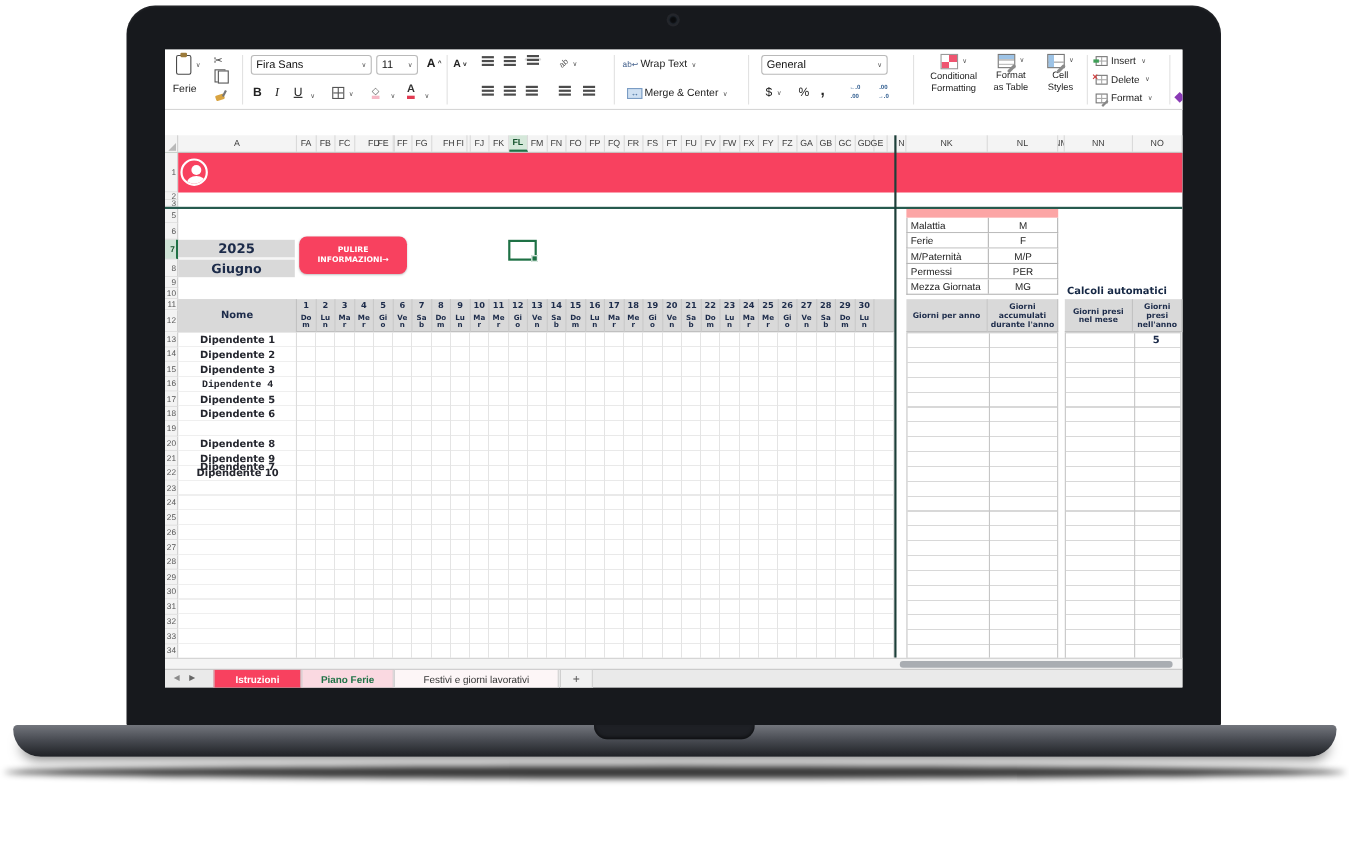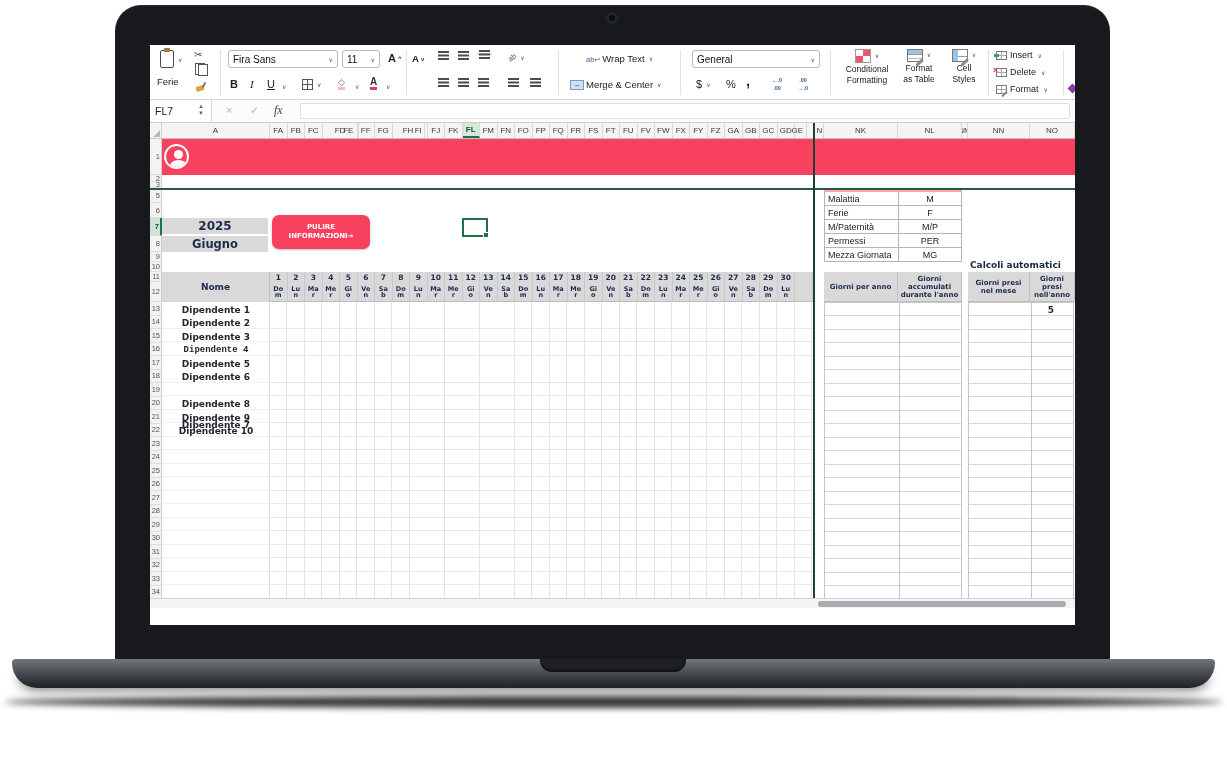--- a/index.html
+++ b/index.html
@@ -102,21 +102,21 @@
   .vsplit{position:absolute;left:663px;top:78px;width:2px;height:475px;background:#1d3f39;}
   .yearcell,.monthcell{position:absolute;left:12px;width:106px;background:#d9d9d9;color:#1c2b4a;
         font-family:"DejaVu Sans",sans-serif;font-weight:bold;display:flex;align-items:center;justify-content:center;}
   .yearcell{top:173px;height:16.5px;font-size:12px;border-bottom:1.5px solid #fff;}
   .monthcell{top:191px;height:16px;font-size:11.5px;}
   .clearbtn{position:absolute;left:122px;top:170px;width:98px;height:34px;border-radius:7px;background:var(--pink,#F8415F);
             display:flex;flex-direction:column;align-items:center;justify-content:center;color:#fff;
             font-family:"DejaVu Sans",sans-serif;font-weight:bold;font-size:7px;line-height:9px;box-shadow:0 1px 2px rgba(0,0,0,.25);}
   .selcell{position:absolute;left:312px;top:173px;width:26px;height:19px;border:2px solid #1e7145;background:#fff;}
   .selcell::after{content:"";position:absolute;right:-3px;bottom:-3px;width:4px;height:4px;background:#1e7145;border:1px solid #fff;}
-  .legend{position:absolute;left:674px;top:145px;width:138px;border-top:2px solid #fca5a5;}
+  .legend{position:absolute;left:674px;top:145px;width:138px;border-top:8px solid #fca5a5;}
   .legrow{display:flex;height:14px;border:1px solid #b5b5b5;border-top:none;background:#fff;}
   .legrow .l{width:74px;border-right:1px solid #b5b5b5;font-size:9px;color:#222;display:flex;align-items:center;padding-left:3px;}
   .legrow .v{width:62px;font-size:9px;color:#222;display:flex;align-items:center;justify-content:center;}
   .calctitle{position:absolute;left:820px;top:215px;width:110px;font-family:"DejaVu Sans",sans-serif;
              font-weight:bold;font-size:9px;color:#152744;}
   .dayband{position:absolute;left:12px;top:227px;width:651px;height:30px;background:#d9d9d9;border-bottom:1px solid #bdbdbd;}
   .nomecell{position:absolute;left:12px;top:227px;width:108px;height:30px;display:flex;align-items:center;justify-content:center;
             background:#d9d9d9;border-right:1px solid #c2c2c2;color:#1c2b4a;font-family:"DejaVu Sans",sans-serif;font-weight:bold;font-size:9px;}
   .daynum,.dayname{position:absolute;display:flex;align-items:center;justify-content:center;color:#1c2b4a;
             font-family:"DejaVu Sans",sans-serif;font-weight:bold;border-right:1px solid #c9c9c9;}
@@ -221,33 +221,33 @@
           <span class="bars"></span>
         </div>
       <div class="iconbtn" style="left:358px;top:37px;">
           <span class="bars"></span>
         </div>
       <div class="iconbtn" style="left:380px;top:37px;">
           <span class="bars"></span>
         </div>
       <div class="vdiv" style="left:408px;"></div>
 
-      <div class="iconbtn" style="left:436px;top:8px;">
+      <div class="iconbtn" style="left:416px;top:8px;">
         <span class="ic-wrap"></span>
         <span class="rlab">Wrap Text</span>
         <span class="car">∨</span>
       </div>
       <div class="iconbtn" style="left:420px;top:34px;">
         <span class="ic-merge"></span>
         <span class="rlab">Merge &amp; Center</span>
         <span class="car">∨</span>
       </div>
       <div class="vdiv" style="left:530px;"></div>
 
-      <div class="combo" style="left:542px;top:5px;width:128px;">
+      <div class="combo" style="left:542px;top:5px;width:115px;">
         <span>General</span>
         <span class="car">∨</span>
       </div>
       <div class="iconbtn" style="left:546px;top:33px;font-size:11px;">
           <span>$</span>
           <span class="car">∨</span>
         </div>
       <div class="iconbtn" style="left:576px;top:33px;font-size:11px;">%</div>
       <div class="iconbtn" style="left:596px;top:28px;font-size:14px;font-weight:bold;">,</div>
       <div class="iconbtn dec" style="left:622px;top:33px;">
@@ -298,33 +298,20 @@
       </div>
       <div class="cellsrow" style="left:846px;top:39px;">
         <span class="ic-grid fmt"></span>
           <span>Format</span>
           <span class="car">∨</span>
       </div>
       <div class="vdiv" style="left:913px;"></div>
       <div class="sliver-purple"></div>
     </div>
 
-    <div class="fbar">
-      <div class="namebox">
-          <span>FL7</span>
-        </div>
-      <div class="spin">
-          <span>▲</span>
-          <span>▼</span>
-        </div>
-      <div class="fbtn" style="left:76px;">×</div>
-      <div class="fbtn" style="left:100px;">✓</div>
-      <div class="fbtn fx" style="left:124px;top:3px;">fx</div>
-      <div class="finput"><span></span></div>
-    </div>
 
     <div class="colhdr">
       <div class="corner"></div>
     <div class="c" style="position: absolute; left: 12px; width: 108px;">A</div>
         <div class="c" style="position: absolute; left: 120px; width: 17.5px;">FA</div>
         <div class="c" style="position: absolute; left: 137.5px; width: 17.5px;">FB</div>
         <div class="c" style="position: absolute; left: 155px; width: 17.5px;">FC</div>
         <div class="c" style="position: absolute; left: 172.5px; width: 36px;">FD</div>
         <div class="c" style="position: absolute; left: 190px; width: 17.5px;">FE</div>
         <div class="c" style="position: absolute; left: 207.5px; width: 17.5px;">FF</div>
@@ -589,19 +576,29 @@
     <div class="calcblock" style="left:818px;width:106px;">
         <div class="calcdivider" style="left:62px;"></div>
       </div>
     <div class="calcval">5</div>
 
     <div class="vsplit"></div>
 
     <div class="hscroll">
         <div class="hthumb"></div>
       </div>
+    <div class="tabbar">
+      <div class="tnav" style="left:8px;">◀</div>
+      <div class="tnav" style="left:22px;color:#666;">▶</div>
+      <div>
+          <div class="tab t0" style="left: 44px; width: 80px;">Istruzioni</div>
+          <div class="tab t1" style="left: 124px; width: 84px;">Piano Ferie</div>
+          <div class="tab t2" style="left: 208px; width: 150px;">Festivi e giorni lavorativi</div>
+        </div>
+      <div class="tab addtab" style="left:359px;">+</div>
+    </div>
   </div>
 
   <div class="base">
     <div class="notch"></div>
   </div>
   <div class="floor"></div>
 </div>
 
 </body></html>

